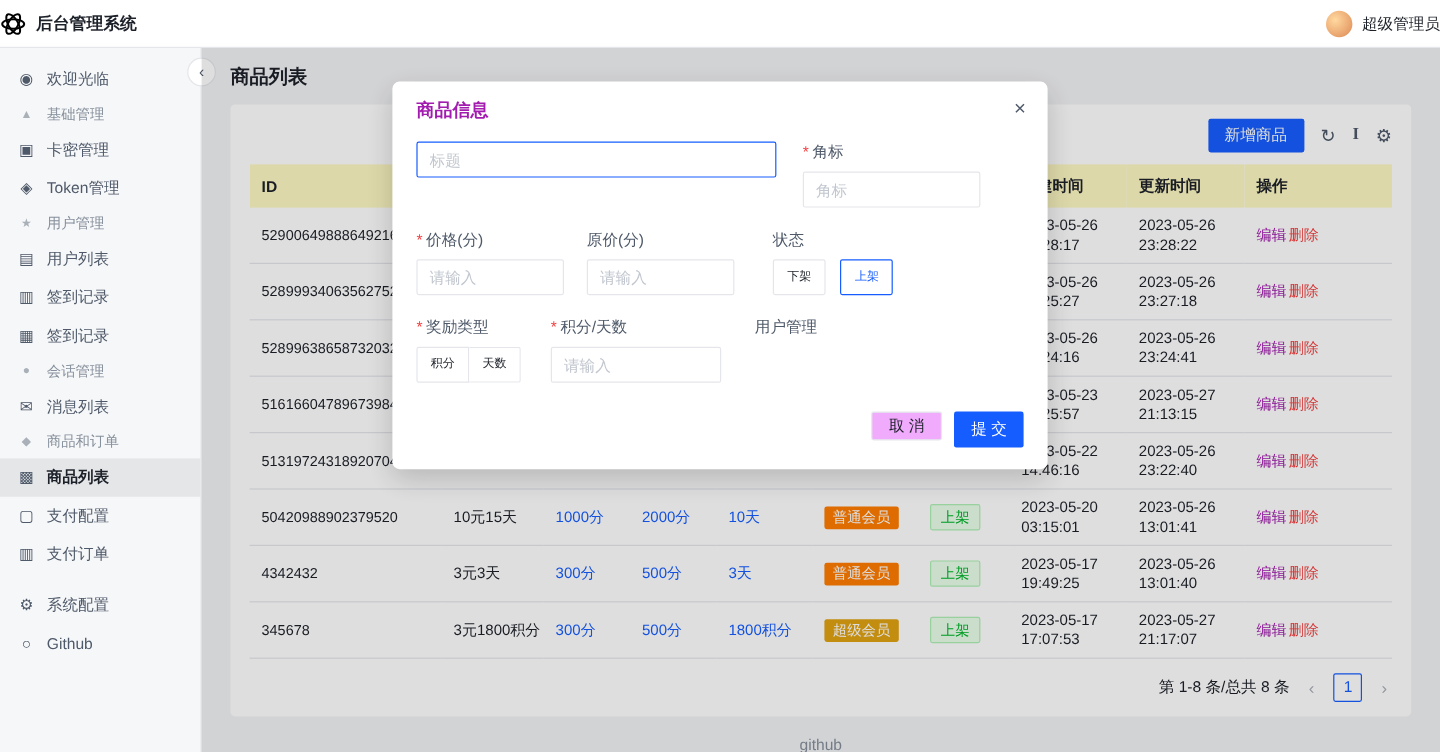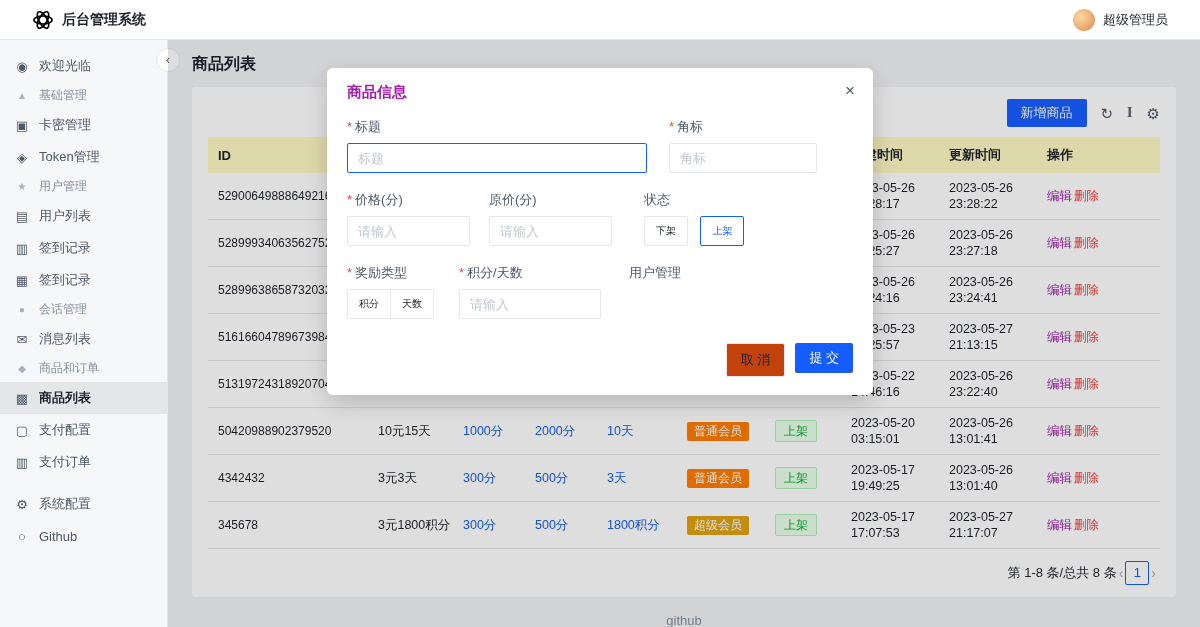--- a/index.html
+++ b/index.html
@@ -7,21 +7,21 @@
   body {
     width:1200px; height:627px; overflow:hidden; position:relative;
     background:#f2f3f5;
     font-family:"Liberation Sans","DejaVu Sans",sans-serif;
     color:#1d2129;
   }
   
   .topbar {
     position:fixed; top:0; left:0; width:100%; height:40px; background:#fff;
     border-bottom:1px solid #e5e6eb; display:flex; align-items:center;
-    justify-content:space-between; padding:0 32px; z-index:30;
+    justify-content:space-between; padding:0 0; z-index:30;
   }
   .brand { display:flex; align-items:center; gap:8px; }
   .logo svg { width:22px; height:22px; display:block; }
   .brand-title { font-size:14px; font-weight:bold; color:#1d2129; }
   .userbox { display:flex; align-items:center; gap:8px; cursor:pointer; }
   .avatar { width:22px; height:22px; border-radius:50%;
     background:radial-gradient(circle at 35% 35%, #ffd9a0, #e8a06a 70%, #c97f4a); }
   .username { font-size:13px; color:#1d2129; }
 
   
@@ -58,21 +58,21 @@
   td.cell-id { font-size:12px; }
   .blue { color:#165dff; }
   .badge { display:inline-block; padding:1px 7px; border-radius:2px; font-size:12px;
     color:#fff; line-height:17px; }
   .tag-green { display:inline-block; padding:0 8px; border:1px solid #aff0b5;
     background:#e8ffea; color:#00b42a; font-size:12px; line-height:20px; border-radius:2px; }
   .dt div { line-height:16px; }
   .op-edit { color:#a21caf; margin-right:2px; cursor:pointer; }
   .op-del { color:#f53f3f; cursor:pointer; }
 
-  .pagination { display:flex; justify-content:flex-end; align-items:center; gap:2px;
+  .pagination { display:flex; justify-content:flex-end; align-items:center; gap:16px;
     padding:12px 4px; font-size:13px; color:#1d2129; }
   .pg-arrow { color:#a9aeb8; font-size:14px; cursor:pointer; }
   .pg-current { min-width:24px; height:24px; line-height:22px; text-align:center;
     border:1px solid #165dff; color:#165dff; border-radius:2px; background:#fff; cursor:pointer; }
   .footer { text-align:center; color:#86909c; font-size:13px; margin-top:16px; }
 
   
   .mask { position:fixed; left:168px; top:40px; right:0; bottom:0;
     background:rgba(0,0,0,0.13); z-index:15; }
   .modal { position:fixed; left:50%; transform:translateX(-50%); top:68px; width:546px;
@@ -96,21 +96,21 @@
   .inp.focused { border-color:#165dff; }
   .opt-btn { display:inline-block; height:30px; line-height:28px; padding:0 11px;
     border:1px solid #e5e6eb; border-radius:2px; font-size:10px; color:#1d2129;
     background:#fff; cursor:pointer; }
   .opt-btn.selected { border-color:#165dff; color:#165dff; }
   .opt-gap { margin-left:8px; }
   .seg { display:inline-flex; }
   .seg .opt-btn { border-radius:2px 0 0 2px; }
   .seg .opt-btn + .opt-btn { border-left:none; border-radius:0 2px 2px 0; }
   .modal-foot { display:flex; justify-content:flex-end; gap:10px; padding:6px 20px 18px; }
-  .btn-plain { height:34px; padding:0 14px; background:#c2410c; border:1px solid #e5e6eb;
+  .btn-plain { height:24px; padding:0 14px; background:#f0abfc; border:1px solid #e5e6eb;
     border-radius:2px; font-size:13px; color:#1d2129; cursor:pointer; }
   .btn-submit { height:30px; padding:0 14px; background:#165dff; border:none;
     border-radius:2px; font-size:13px; color:#fff; cursor:pointer; }
 </style>
 </head>
 <body>
 
 <header class="topbar">
   <div class="brand">
     <span class="logo">
@@ -404,21 +404,20 @@
 
 <div class="modal">
   <div class="modal-head">
     <span class="modal-title">商品信息</span>
     <span class="modal-close">×</span>
   </div>
   <div class="modal-body">
 
     <div class="form-row">
       <div class="f-title">
-        <label><span class="star">*</span><span>标题</span></label>
         <input class="inp focused" placeholder="标题" style="">
       </div>
       <div class="f-badge">
         <label><span class="star">*</span><span>角标</span></label>
         <input class="inp" placeholder="角标" style="">
       </div>
     </div>
 
     <div class="form-row">
       <div class="f-price">

